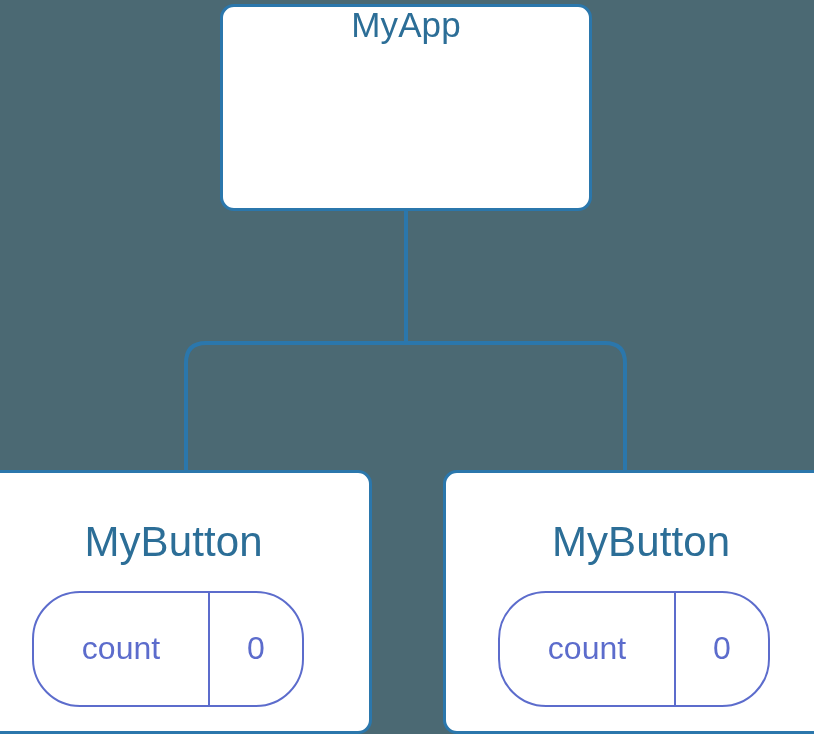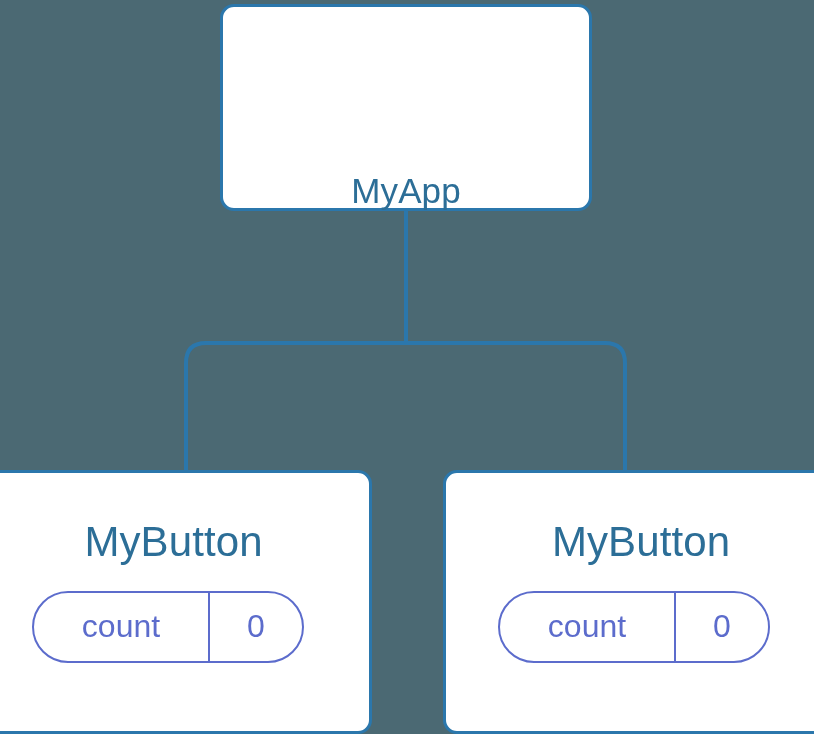--- a/index.html
+++ b/index.html
@@ -52,21 +52,21 @@
     white-space: nowrap;
     font-weight: 400;
   }
 
   
   #node-myapp {
     left: 220px;
     top: 4px;
     width: 372px;
     height: 207px;
-    justify-content: flex-end;
+    justify-content: flex-start;
   }
   #node-myapp .node-title {
     font-size: 35px;
   }
 
   
   .node-child {
     top: 470px;
     height: 264px;
     border-bottom-left-radius: 14px;
@@ -82,21 +82,21 @@
     width: 397px;
   }
   #node-mybutton-right {
     left: 443px;
     width: 396px;
   }
 
   
   .state-pill {
     margin-top: 28px;
-    height: 72px;
+    height: 116px;
     border: 2px solid #5c6ccc;
     border-radius: 48px;
     box-sizing: border-box;
     display: flex;
     align-items: stretch;
     background: transparent;
   }
 
   .state-key,
   .state-value {

